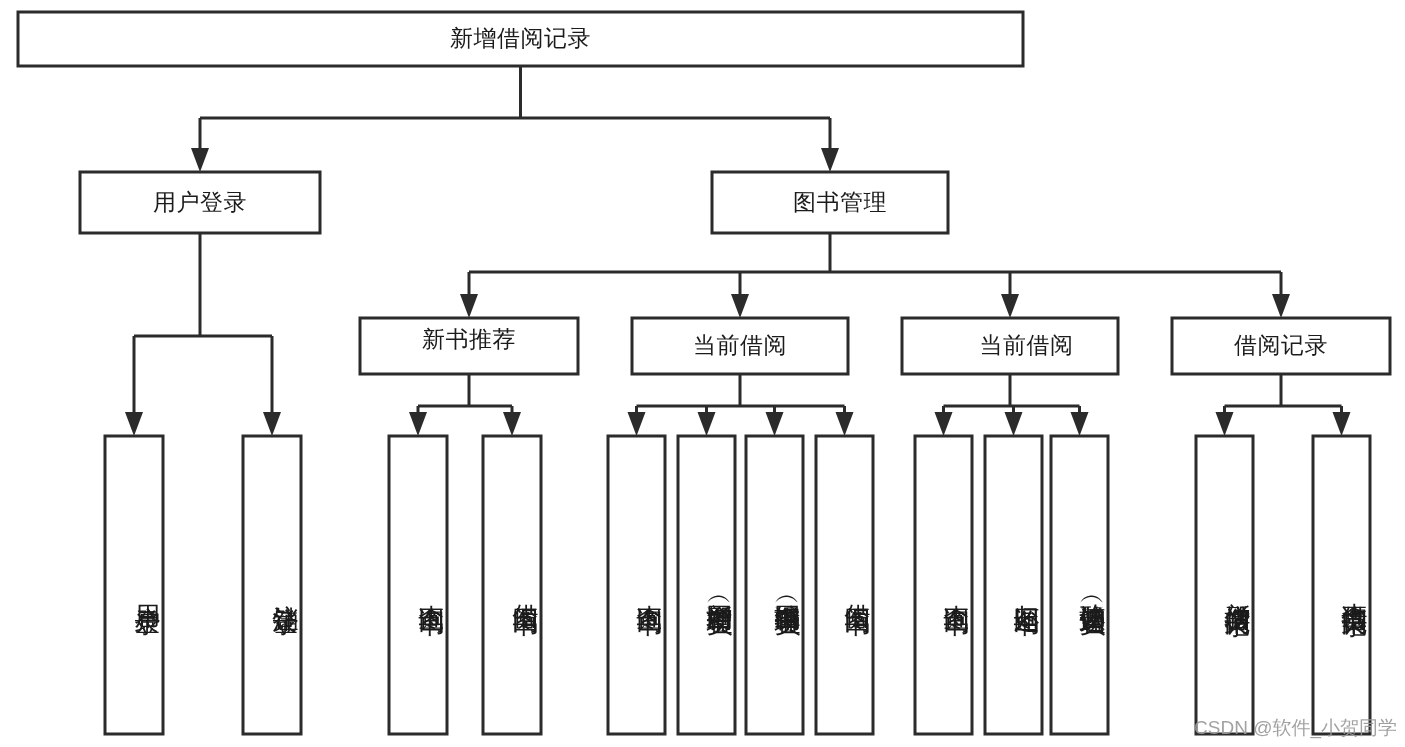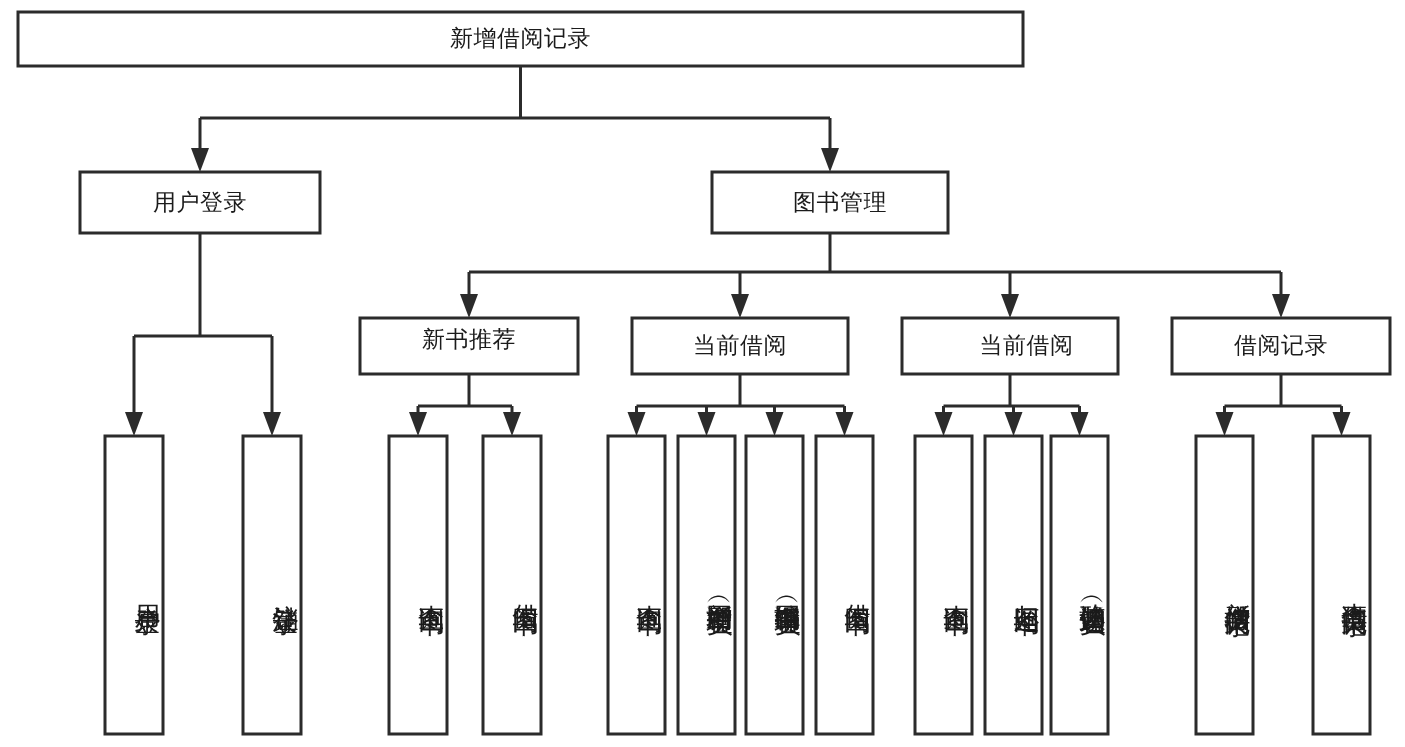--- a/index.html
+++ b/index.html
@@ -183,13 +183,14 @@
       <div class="node-label vertical tall-text" style="left: 678px; top: 436px; width: 57px; height: 298px;">新增图书（管理员）</div>
       <div class="node-label vertical tall-text" style="left: 746px; top: 436px; width: 57px; height: 298px;">编辑图书（管理员）</div>
       <div class="node-label vertical" style="left: 816px; top: 436px; width: 57px; height: 298px;">借阅图书</div>
       <div class="node-label vertical" style="left: 915px; top: 436px; width: 57px; height: 298px;">查询图书</div>
       <div class="node-label vertical" style="left: 985px; top: 436px; width: 57px; height: 298px;">归还图书</div>
       <div class="node-label vertical tall-text" style="left: 1051px; top: 436px; width: 57px; height: 298px;">确认归还（管理员）</div>
       <div class="node-label vertical" style="left: 1196px; top: 436px; width: 57px; height: 298px;">新增借阅记录</div>
       <div class="node-label vertical" style="left: 1313px; top: 436px; width: 57px; height: 298px;">查询借阅记录</div>
     </div>
 
+  <div class="watermark">CSDN @软件_小贺同学</div>
 </div>
 
 </body></html>

